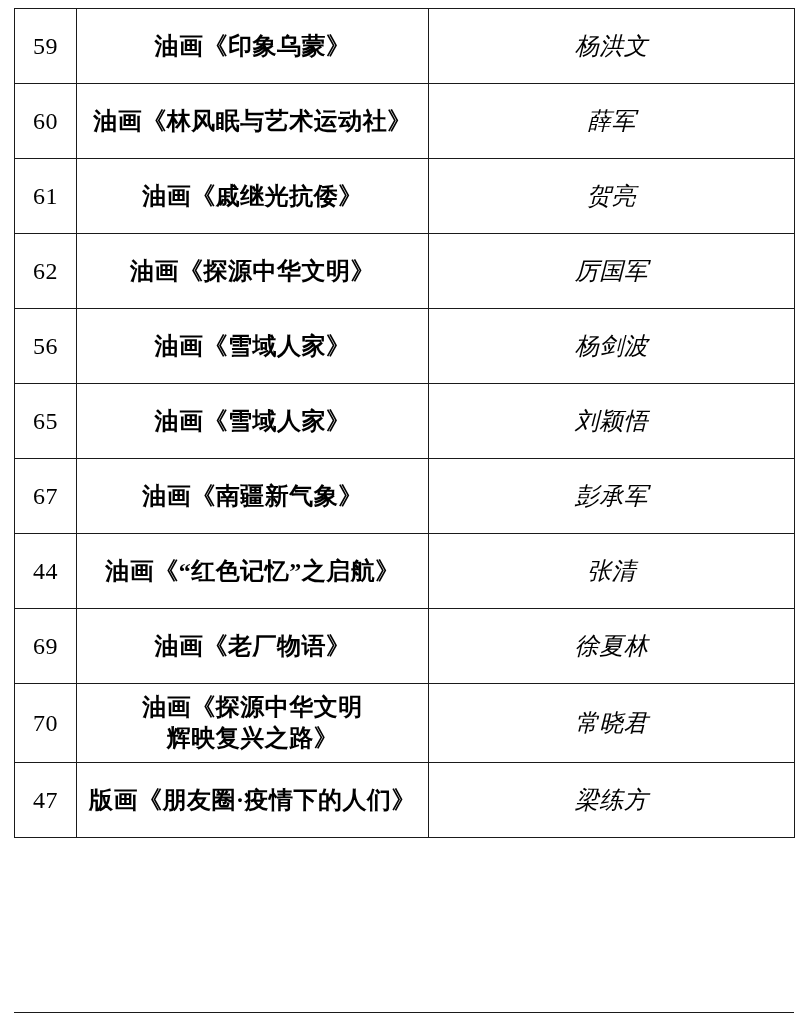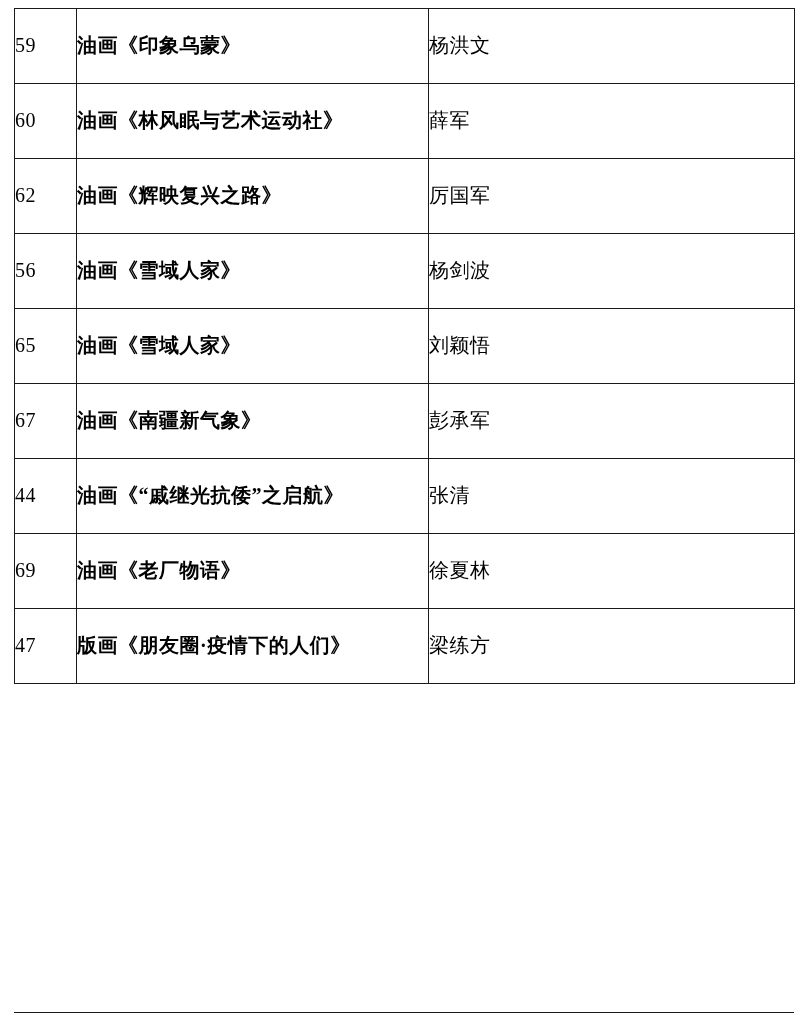--- a/index.html
+++ b/index.html
@@ -22,22 +22,23 @@
   }
   table.work-table {
     border-collapse: collapse;
     table-layout: fixed;
     width: 780px;
     margin: 8px 0 0 14px;
   }
   table.work-table td {
     border: 1.6px solid #1a1a1a;
     padding: 0;
+    text-align: center;
     vertical-align: middle;
-    font-size: 20px;
+    font-size: 24px;
     line-height: 1.28;
     letter-spacing: 0.5px;
     font-family: "Liberation Serif", "DejaVu Serif", serif;
   }
   col.col-no    { width: 62px; }
   col.col-title { width: 352px; }
   col.col-author{ width: 366px; }
 
   td.cell-no {
     font-size: 24px;
@@ -48,20 +49,21 @@
     padding: 0 4px;
     white-space: nowrap;
     font-weight: bold;
   }
   td.cell-title.wrap {
     white-space: normal;
   }
   td.cell-author {
     font-size: 23px;
     letter-spacing: 2px;
+    font-style: italic;
   }
   tr.row { height: 75px; }
   tr.row.tall { height: 79px; }
   .title-line { display: block; }
   .bottom-rule {
     position: absolute;
     left: 14px;
     top: 1004px;
     width: 780px;
     height: 0;
@@ -87,23 +89,30 @@
           <td class="cell-author">杨洪文</td>
         </tr>
         <tr class="row">
           <td class="cell-no">60</td>
           <td class="cell-title">
             <span class="title-line">油画《林风眠与艺术运动社》</span>
           </td>
           <td class="cell-author">薛军</td>
         </tr>
         <tr class="row">
+          <td class="cell-no">61</td>
+          <td class="cell-title">
+            <span class="title-line">油画《戚继光抗倭》</span>
+          </td>
+          <td class="cell-author">贺亮</td>
+        </tr>
+        <tr class="row">
           <td class="cell-no">62</td>
           <td class="cell-title">
-            <span class="title-line">油画《辉映复兴之路》</span>
+            <span class="title-line">油画《探源中华文明》</span>
           </td>
           <td class="cell-author">厉国军</td>
         </tr>
         <tr class="row">
           <td class="cell-no">56</td>
           <td class="cell-title">
             <span class="title-line">油画《雪域人家》</span>
           </td>
           <td class="cell-author">杨剑波</td>
         </tr>
@@ -117,30 +126,38 @@
         <tr class="row">
           <td class="cell-no">67</td>
           <td class="cell-title">
             <span class="title-line">油画《南疆新气象》</span>
           </td>
           <td class="cell-author">彭承军</td>
         </tr>
         <tr class="row">
           <td class="cell-no">44</td>
           <td class="cell-title">
-            <span class="title-line">油画《“戚继光抗倭”之启航》</span>
+            <span class="title-line">油画《“红色记忆”之启航》</span>
           </td>
           <td class="cell-author">张清</td>
         </tr>
         <tr class="row">
           <td class="cell-no">69</td>
           <td class="cell-title">
             <span class="title-line">油画《老厂物语》</span>
           </td>
           <td class="cell-author">徐夏林</td>
+        </tr>
+        <tr class="row tall">
+          <td class="cell-no">70</td>
+          <td class="cell-title wrap">
+            <span class="title-line">油画《探源中华文明</span>
+            <span class="title-line">辉映复兴之路》</span>
+          </td>
+          <td class="cell-author">常晓君</td>
         </tr>
         <tr class="row">
           <td class="cell-no">47</td>
           <td class="cell-title">
             <span class="title-line">版画《朋友圈·疫情下的人们》</span>
           </td>
           <td class="cell-author">梁练方</td>
         </tr>
       </tbody>
   </table>

